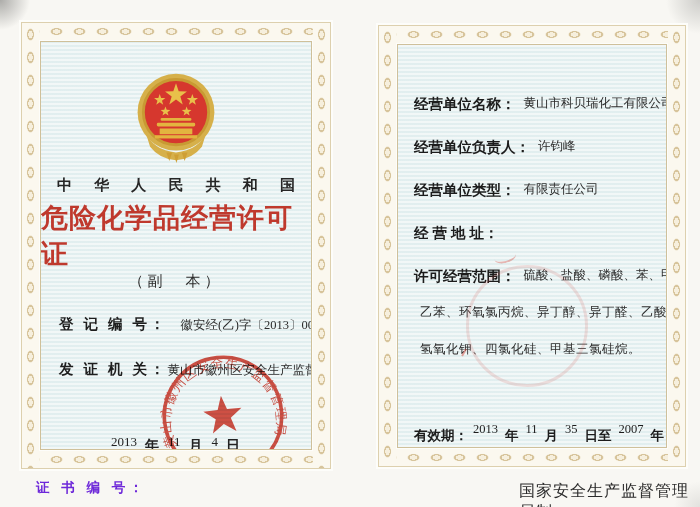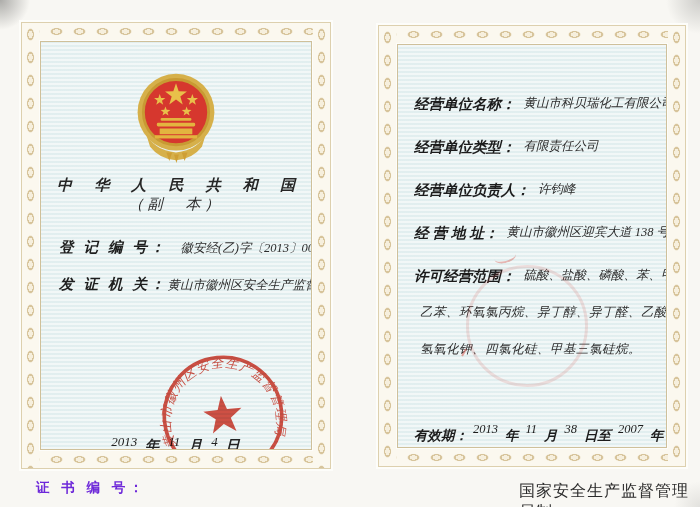--- a/index.html
+++ b/index.html
@@ -5,21 +5,21 @@
   html,body{margin:0;padding:0;}
   body{
     width:700px;height:507px;position:relative;overflow:hidden;
     font-family:"Liberation Sans","DejaVu Sans",sans-serif;
     background:
       radial-gradient(circle at 0% 0%, rgba(110,110,108,.55), rgba(110,110,108,0) 30px),
       radial-gradient(circle at 100% 0%, rgba(140,140,138,.40), rgba(140,140,138,0) 34px),
       radial-gradient(circle at 100% 100%, rgba(160,160,158,.25), rgba(160,160,158,0) 26px),
       #f8f7f3;
   }
-  .page{position:absolute;background:#fdfdfa;font-style:italic;}
+  .page{position:absolute;background:#fdfdfa;}
   .page-left{left:19px;top:20px;width:314px;height:451px;}
   .page-right{left:376px;top:23px;width:312px;height:446px;}
 
   
   .band{position:absolute;inset:2px;border:1px solid #ddd0ae;}
   .edge{position:absolute;background-color:#fbf8ef;}
   .edge.h{left:0;right:0;height:17px;
     background-image:radial-gradient(9px 5.5px at 50% 50%, #f6efdd 38%, #d7c49b 42%, #d7c49b 58%, #efe6d0 62%, rgba(0,0,0,0) 74%);
     background-size:23px 17px;background-repeat:repeat-x;}
   .edge.v{top:0;bottom:0;width:17px;
@@ -33,21 +33,21 @@
     overflow:hidden;}
 
   
   .left-inner{position:relative;height:100%;display:flex;flex-direction:column;align-items:center;}
   .emblem{margin-top:26px;width:96px;height:96px;}
   .country{margin-top:12px;font-size:15px;font-weight:bold;color:#262626;letter-spacing:9px;text-indent:9px;}
   .cert-title{margin-top:5px;font-size:27px;font-weight:bold;color:#bf392d;letter-spacing:1px;}
   .copy-type{font-size:15px;color:#2b2b2b;letter-spacing:4px;}
   .field-row{align-self:flex-start;margin-left:18px;display:flex;align-items:baseline;}
   .row-reg{margin-top:24px;gap:13px;}
-  .row-issuer{margin-top:18px;}
+  .row-issuer{margin-top:26px;}
   .f-label{font-size:14.5px;font-weight:bold;color:#1e1e1e;letter-spacing:3px;white-space:nowrap;}
   .f-value{font-size:12.5px;color:#2c2c2c;font-family:"Liberation Serif","DejaVu Serif",serif;white-space:nowrap;}
   .issue-date{position:absolute;left:0;right:0;top:395px;text-align:center;font-size:14px;color:#222;z-index:1;}
   .issue-date .num{font-family:"Liberation Serif","DejaVu Serif",serif;position:relative;top:-4px;padding:0 4px;font-size:13px;}
   .issue-date .unit{font-weight:bold;letter-spacing:1px;padding:0 4px;}
 
   .seal{position:absolute;left:118px;top:310px;width:128px;height:128px;z-index:2;
     opacity:.88;mix-blend-mode:multiply;transform:rotate(-6deg);}
 
   
@@ -110,20 +110,21 @@
 
         <path d="M18 66 q8 20 32 22 q24 -2 32 -22 l-5 16 q-10 13 -27 14 q-17 -1 -27 -14 z" fill="#d6b04a"></path>
         <g fill="#cf9f34">
           <path d="M40 88 l3 9 3 -9 z"></path>
           <path d="M48 90 l2.5 9 2.5 -9 z"></path>
           <path d="M56 88 l3 9 3 -9 z"></path>
         </g>
       </svg>
 
       <div class="country">中 华 人 民 共 和 国</div>
+      <div class="cert-title">危险化学品经营许可证</div>
       <div class="copy-type">（副　本）</div>
 
       <div class="field-row row-reg">
         <span class="f-label">登 记 编 号：</span>
         <span class="f-value">徽安经(乙)字〔2013〕0009 号</span>
       </div>
 
       <div class="field-row row-issuer">
         <span class="f-label">发 证 机 关：</span>
         <span class="f-value">黄山市徽州区安全生产监督管理局</span>
@@ -157,44 +158,43 @@
   </div>
   <div class="content">
     <div class="right-inner">
 
       <div class="r-row">
         <span class="r-label">经营单位名称：</span>
         <span class="r-value">黄山市科贝瑞化工有限公司</span>
       </div>
 
       <div class="r-row">
+        <span class="r-label">经营单位负责人：</span>
+        <span class="r-value">许钧峰</span>
+      </div>
+
+      <div class="r-row">
         <span class="r-label">经营单位类型：</span>
         <span class="r-value">有限责任公司</span>
       </div>
 
       <div class="r-row">
-        <span class="r-label">经营单位负责人：</span>
-        <span class="r-value">许钧峰</span>
-      </div>
-
-      <div class="r-row">
         <span class="r-label">经 营 地 址：</span>
-        <span class="r-value">黄山市徽州区迎宾大道 138 号</span>
       </div>
 
 
       <div class="r-row" style="margin-bottom:18px">
         <span class="r-label">许可经营范围：</span>
         <span class="r-value">硫酸、盐酸、磷酸、苯、甲苯、</span>
       </div>
       <div class="scope-line">乙苯、环氧氯丙烷、异丁醇、异丁醛、乙酸乙酯、</div>
       <div class="scope-line">氢氧化钾、四氯化硅、甲基三氯硅烷。</div>
 
       <div class="validity">
-        <span class="v-label">有效期：</span><span class="num">2013</span><span class="unit">年</span><span class="num">11</span><span class="unit">月</span><span class="num">38</span><span class="unit">日至</span><span class="num">2007</span><span class="unit">年</span><span class="num">11</span>
+        <span class="v-label">有效期：</span><span class="num">2013</span><span class="unit">年</span><span class="num">11</span><span class="unit">月</span><span class="num">35</span><span class="unit">日至</span><span class="num">2007</span><span class="unit">年</span><span class="num">11</span>
       </div>
 
       <div class="bleed-circle"></div>
       <div class="bleed-mark1"></div>
       <div class="bleed-mark2"></div>
 
     </div>
   </div>
 </div>
 

